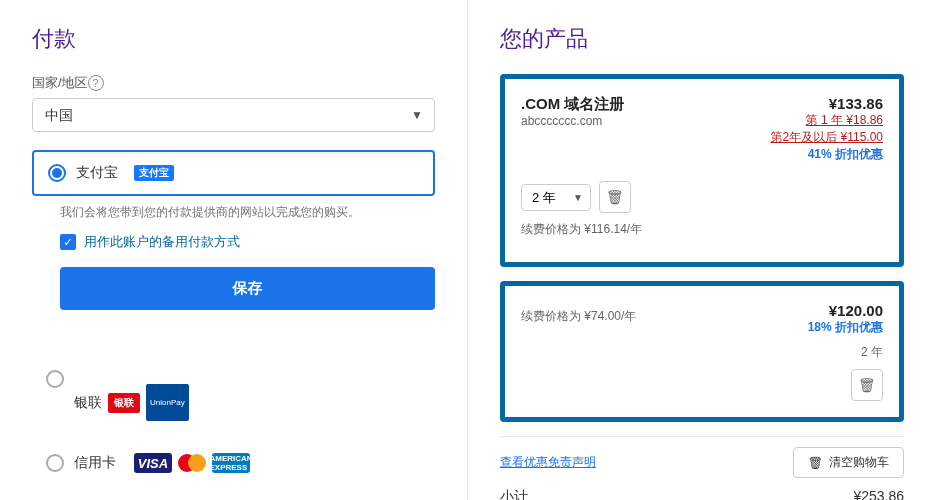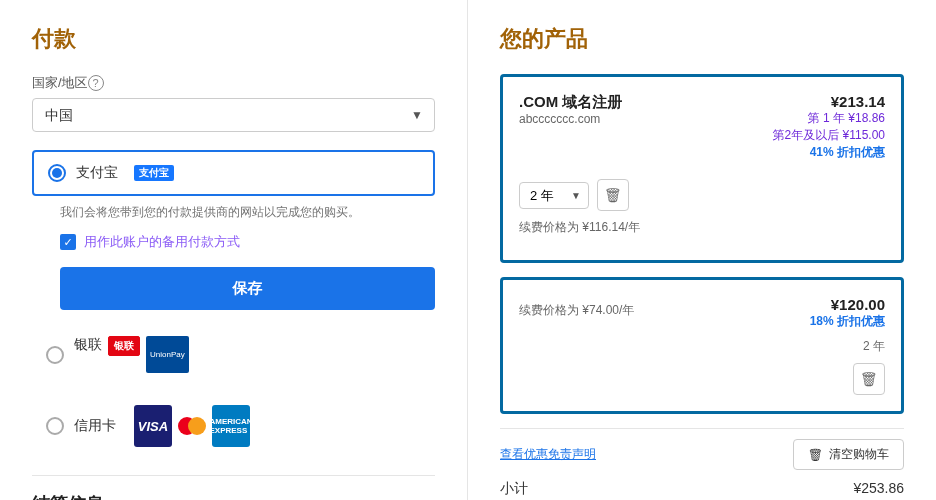--- a/index.html
+++ b/index.html
@@ -16,23 +16,23 @@
       width: 468px;
       padding: 24px 32px;
       border-right: 1px solid #e5e5e5;
     }
     .right-panel {
       width: 468px;
       padding: 24px 32px;
     }
     h1 {
       font-size: 22px;
-      font-weight: 700;
+      font-weight: 400;
       margin-bottom: 20px;
-      color: #a16207;
+      color: #4c1d95;
     }
     .section-label {
       font-size: 13px;
       color: #555;
       margin-bottom: 6px;
       display: flex;
       align-items: center;
     }
     .help-icon {
       display: inline-flex;
@@ -144,40 +144,41 @@
       align-items: center;
       justify-content: center;
       flex-shrink: 0;
     }
     .checkbox-check {
       color: #fff;
       font-size: 11px;
     }
     .checkbox-label {
       font-size: 13px;
-      color: #8b5cf6;
+      color: #0369a1;
     }
     .save-btn {
       display: block;
       width: calc(100% - 28px);
       margin-left: 28px;
       padding: 12px;
       background: #1a73e8;
       color: #fff;
       border: none;
       border-radius: 4px;
       font-size: 15px;
       font-weight: 600;
       cursor: pointer;
       text-align: center;
     }
     .unionpay-logo {
       display: inline-flex;
-      align-items: flex-start;
+      align-items: center;
       gap: 6px;
+      margin-top: 48px;
     }
     .unionpay-badge {
       background: #e30613;
       color: #fff;
       font-size: 10px;
       padding: 2px 5px;
       border-radius: 2px;
       font-weight: bold;
       border: 1px solid #e30613;
     }
@@ -189,21 +190,21 @@
       border-radius: 2px;
     }
     .card-logos {
       display: flex;
       align-items: center;
       gap: 6px;
       margin-left: 8px;
     }
     .card-logo {
       width: 38px;
-      height: 42px;
+      height: 20px;
       border-radius: 3px;
       display: flex;
       align-items: center;
       justify-content: center;
       font-size: 9px;
       font-weight: bold;
     }
     .visa-card { background: #1a1f71; color: #fff; font-style: italic; font-size: 13px; }
     .mc-card { display: flex; }
     .mc-left { width: 18px; height: 18px; border-radius: 50%; background: #eb001b; }
@@ -215,21 +216,21 @@
       margin: 16px 0;
     }
     .billing-info-title {
       font-size: 18px;
       font-weight: 600;
       color: #222;
       margin-top: 8px;
     }
     
     .product-item {
-      border: 3px solid #0369a1;
+      border: 5px solid #0369a1;
       border-radius: 4px;
       padding: 16px;
       margin-bottom: 14px;
     }
     .product-name {
       font-size: 15px;
       font-weight: 600;
       color: #222;
     }
     .product-price {
@@ -238,22 +239,23 @@
       color: #222;
       text-align: right;
     }
     .product-sub {
       font-size: 12px;
       color: #666;
       margin-bottom: 2px;
     }
     .product-sub-right {
       font-size: 12px;
-      color: #6d28d9;
+      color: #b91c1c;
       text-align: right;
+      text-decoration: underline;
     }
     .discount-badge {
       font-size: 12px;
       color: #1a73e8;
       font-weight: 600;
       text-align: right;
       margin-bottom: 8px;
     }
     .year-select-row {
       display: flex;
@@ -426,21 +428,21 @@
 <div class="right-panel">
   <h1>您的产品</h1>
 
   <div class="product-item">
     <div class="product-row-right">
       <div class="product-left">
         <div class="product-name">.COM 域名注册</div>
         <div class="product-sub">abccccccc.com</div>
       </div>
       <div class="product-right">
-        <div class="product-price">¥213.14</div>
+        <div class="product-price">¥133.86</div>
         <div class="product-sub-right">第 1 年 ¥18.86</div>
         <div class="product-sub-right">第2年及以后 ¥115.00</div>
         <div class="discount-badge">41% 折扣优惠</div>
       </div>
     </div>
 
     <div class="year-select-row">
       <div class="year-select-wrapper">
         <select class="year-select">
           <option>2 年</option>

